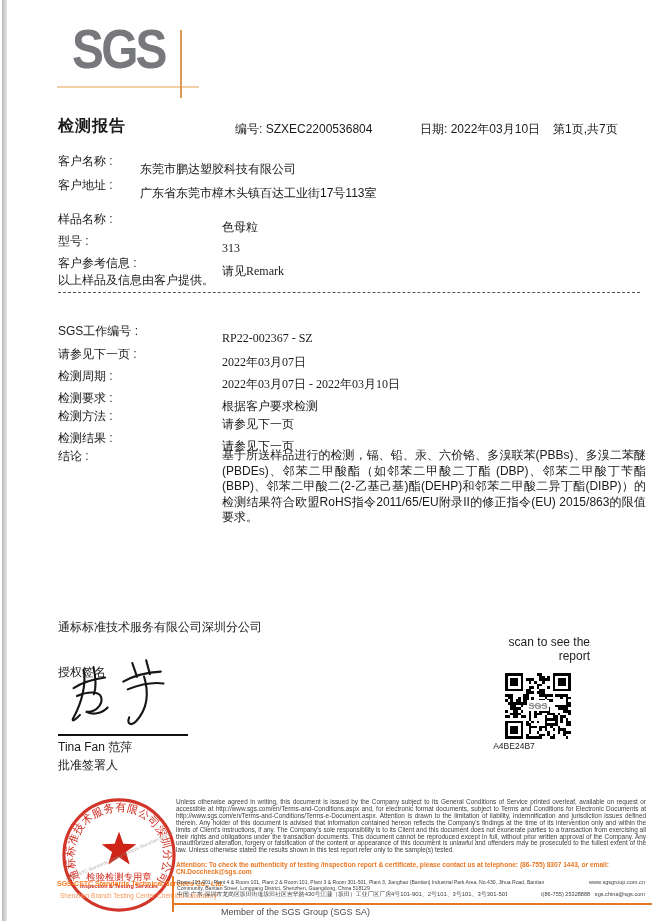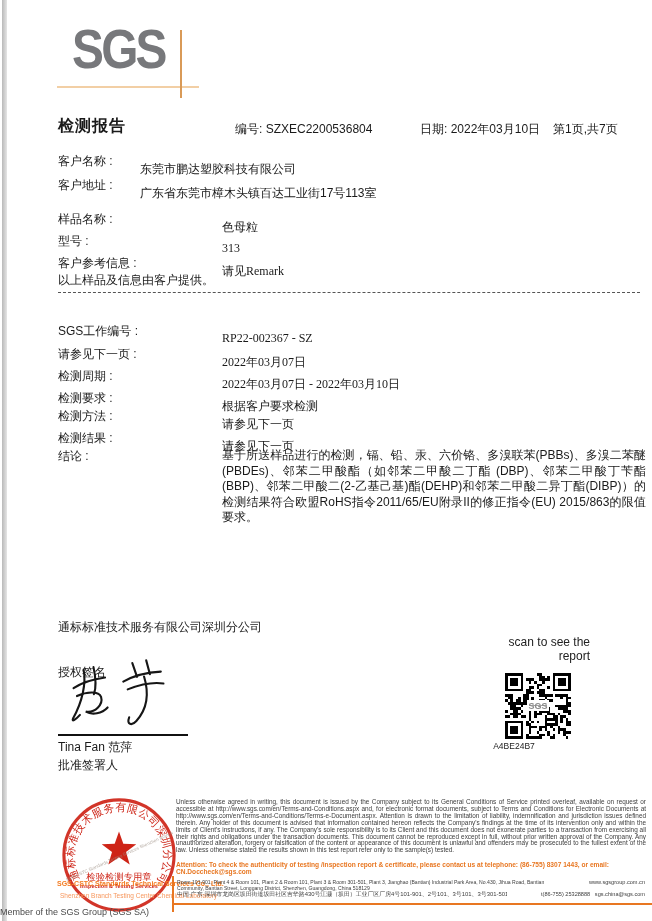--- a/index.html
+++ b/index.html
@@ -47,21 +47,21 @@
     text-align:justify;color:#3d3d3d;}
   .attention{left:176px;top:861px;width:470px;font-size:6.6px;line-height:7.2px;
     font-weight:bold;color:#E87722;}
   .addr-block{left:177px;top:879px;width:468px;}
   .addr-row{display:flex;justify-content:space-between;align-items:flex-start;}
   .addr-en{font-size:5.1px;color:#3d3d3d;width:378px;line-height:6px;}
   .addr-cn{font-size:5.9px;color:#3d3d3d;width:330px;line-height:7px;white-space:nowrap;overflow:hidden;}
   .addr-right{font-size:5.6px;color:#3d3d3d;text-align:right;white-space:nowrap;}
   .v-orange{left:172px;top:876px;width:2px;height:36px;background:#E87722;}
   .h-orange{left:172px;top:903px;width:480px;height:2px;background:#E87722;}
-  .member{left:0;top:907px;width:575px;text-align:left;font-size:9px;color:#4a4a4a;}
+  .member{left:8px;top:907px;width:575px;text-align:center;font-size:9px;color:#4a4a4a;}
 </style>
 </head>
 <body>
 
 <div class="abs edge-strip"></div>
 
 <div class="abs sgs-logo">SGS</div>
 <div class="abs logo-hline"></div>
 <div class="abs logo-vline"></div>
 

